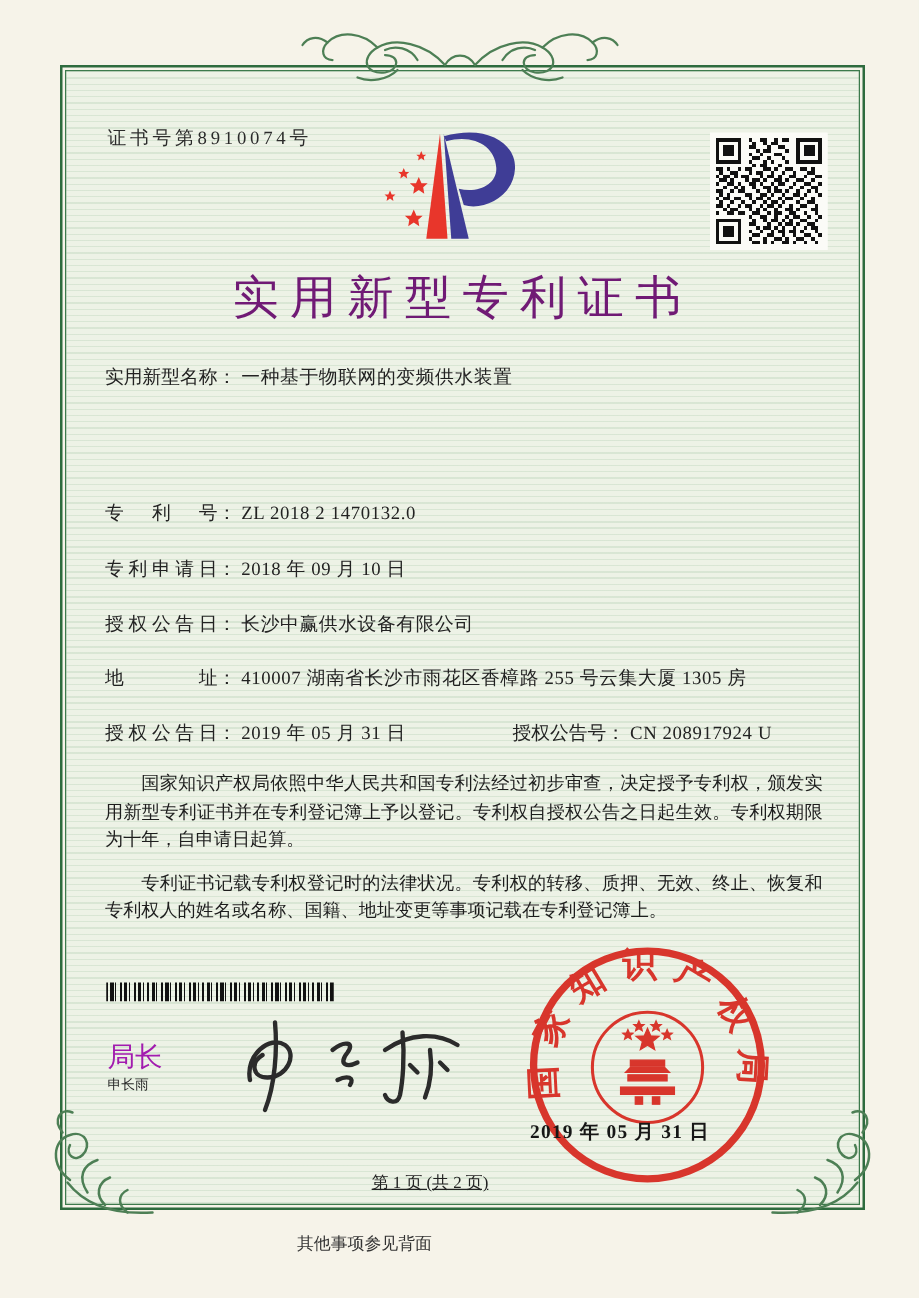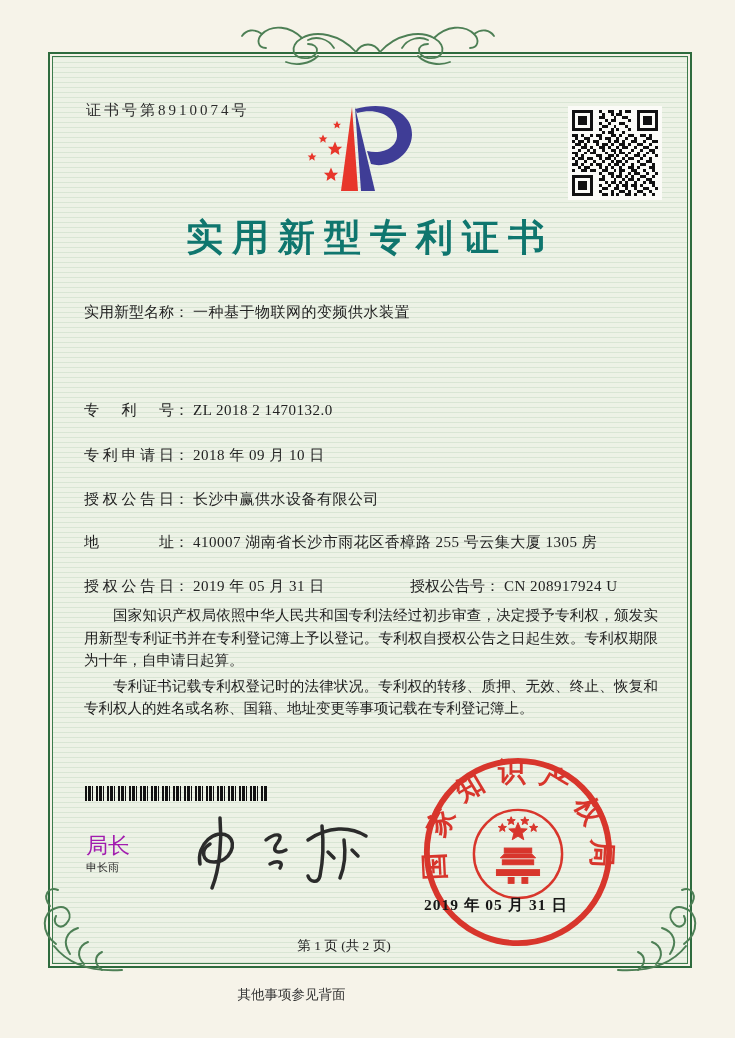--- a/index.html
+++ b/index.html
@@ -18,39 +18,39 @@
   .frame-inner{
     position:absolute;inset:2px;border:1px solid #3c7a4c;
     background:
       repeating-linear-gradient(180deg, rgba(110,165,118,.16) 0 1px, rgba(0,0,0,0) 1px 5px),
       #edf2e6;
   }
   .abs{position:absolute;}
   .cert-no{left:86px;top:101px;font-size:15px;letter-spacing:3px;color:#2b2b2b;}
   .title{
     left:48px;top:213px;width:644px;text-align:center;
-    font-size:37px;font-weight:bold;letter-spacing:9px;color:#0f766e;
+    font-size:37px;font-weight:normal;letter-spacing:9px;color:#701a75;
   }
   .field-row{left:84px;width:575px;font-size:15px;white-space:nowrap;}
   .flabel{display:inline-block;width:90px;text-align:justify;text-align-last:justify;vertical-align:top;}
   .fcolon{display:inline-block;margin-right:4px;}
   .fvalue{letter-spacing:.5px;}
   .grant2{position:absolute;left:306px;top:0;margin-left:20px;}
   .paras{left:84px;top:604px;width:574px;font-size:14.5px;line-height:22.5px;text-align:justify;color:#1d1d1d;}
-  .paras p{margin:0 0 3px 0;text-indent:2em;}
+  .paras p{margin:12px 0 3px 0;text-indent:2em;}
   .barcode{
     left:85px;top:786px;width:182px;height:15px;
     background:repeating-linear-gradient(90deg,#111 0 1.6px,rgba(0,0,0,0) 1.6px 3.4px,#111 3.4px 6px,rgba(0,0,0,0) 6px 7.2px,#111 7.2px 7.9px,rgba(0,0,0,0) 7.9px 11px);
   }
   .signer-title{left:86px;top:831px;font-size:22px;font-family:"Liberation Sans","DejaVu Sans",sans-serif;color:#a21caf;}
   .signer-name{left:86px;top:860px;font-size:11px;font-family:"Liberation Sans","DejaVu Sans",sans-serif;color:#2a2a2a;}
   .signature{left:182px;top:806px;}
   .seal{left:420px;top:754px;width:196px;height:196px;opacity:.93;}
   .seal-date{left:424px;top:895px;font-size:15.5px;font-weight:bold;letter-spacing:1px;color:#161616;}
-  .page-footer{left:48px;top:937px;width:592px;text-align:center;font-size:13.5px;color:#222;}
+  .page-footer{left:48px;top:937px;width:592px;text-align:center;font-size:13.5px;color:#222;text-decoration:underline;}
   .back-note{left:0;top:986px;width:583px;text-align:center;font-size:13.5px;color:#333;}
   .ornament-top{left:238px;top:12px;}
   .flourish-bl{left:26px;top:884px;}
   .flourish-br{left:614px;top:884px;transform:scaleX(-1);}
   .logo{left:295px;top:97px;}
   .qr{left:568px;top:106px;background:#fbfbf7;}
 </style>
 </head>
 <body>
 
@@ -151,21 +151,21 @@
       M11,24h1v1h-1z M13,24h2v1h-2z M16,24h1v1h-1z M18,24h1v1h-1z M21,24h1v1h-1z M24,24h1v1h-1z M26,24h2v1h-2z
       M9,25h1v1h-1z M12,25h1v1h-1z M15,25h1v1h-1z M17,25h2v1h-2z M20,25h2v1h-2z M23,25h1v1h-1z M27,25h1v1h-1z
       M10,26h2v1h-2z M14,26h2v1h-2z M18,26h1v1h-1z M21,26h1v1h-1z M24,26h2v1h-2z M28,26h1v1h-1z
       M9,27h1v1h-1z M13,27h1v1h-1z M16,27h2v1h-2z M19,27h1v1h-1z M22,27h2v1h-2z M26,27h1v1h-1z
       M10,28h2v1h-2z M13,28h1v1h-1z M15,28h1v1h-1z M18,28h2v1h-2z M21,28h1v1h-1z M24,28h1v1h-1z M27,28h1v1h-1z"></path>
     </g>
   </svg>
 
   <div class="abs title">实用新型专利证书</div>
 
-  <div class="abs field-row" style="top:303px">
+  <div class="abs field-row" style="top:292px">
     <span class="flabel">实用新型名称</span><span class="fcolon">：</span><span class="fvalue">一种基于物联网的变频供水装置</span>
   </div>
   <div class="abs field-row" style="top:401px">
     <span class="flabel">专利号</span><span class="fcolon">：</span><span class="fvalue">ZL 2018 2 1470132.0</span>
   </div>
   <div class="abs field-row" style="top:446px">
     <span class="flabel">专利申请日</span><span class="fcolon">：</span><span class="fvalue">2018 年 09 月 10 日</span>
   </div>
   <div class="abs field-row" style="top:490px">
     <span class="flabel">授权公告日</span><span class="fcolon">：</span><span class="fvalue">长沙中赢供水设备有限公司</span>

